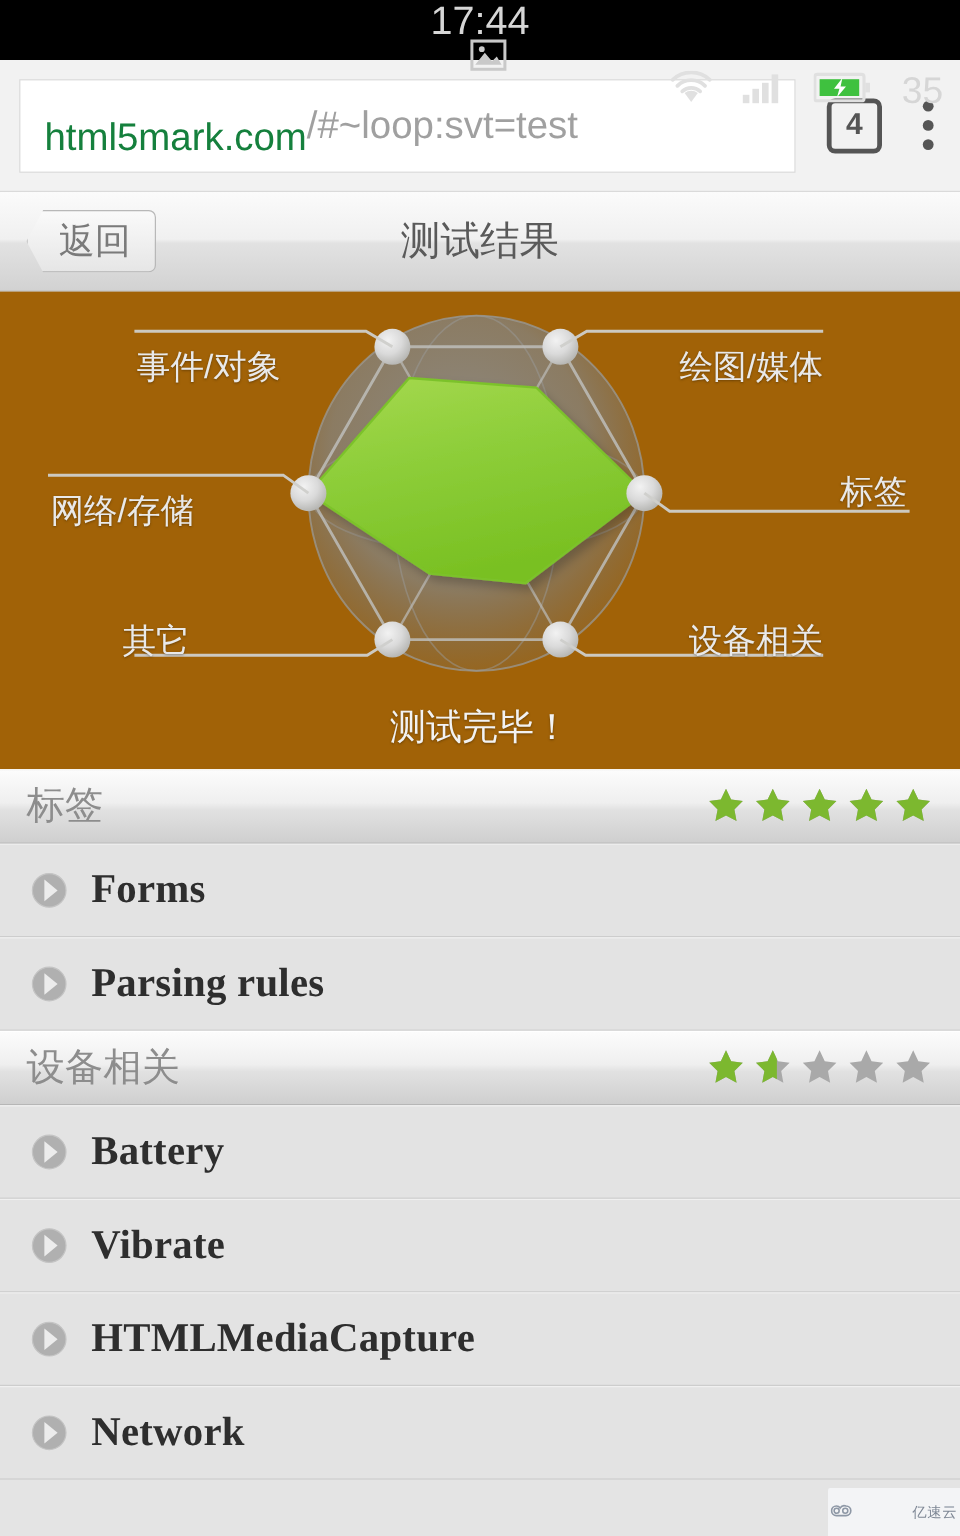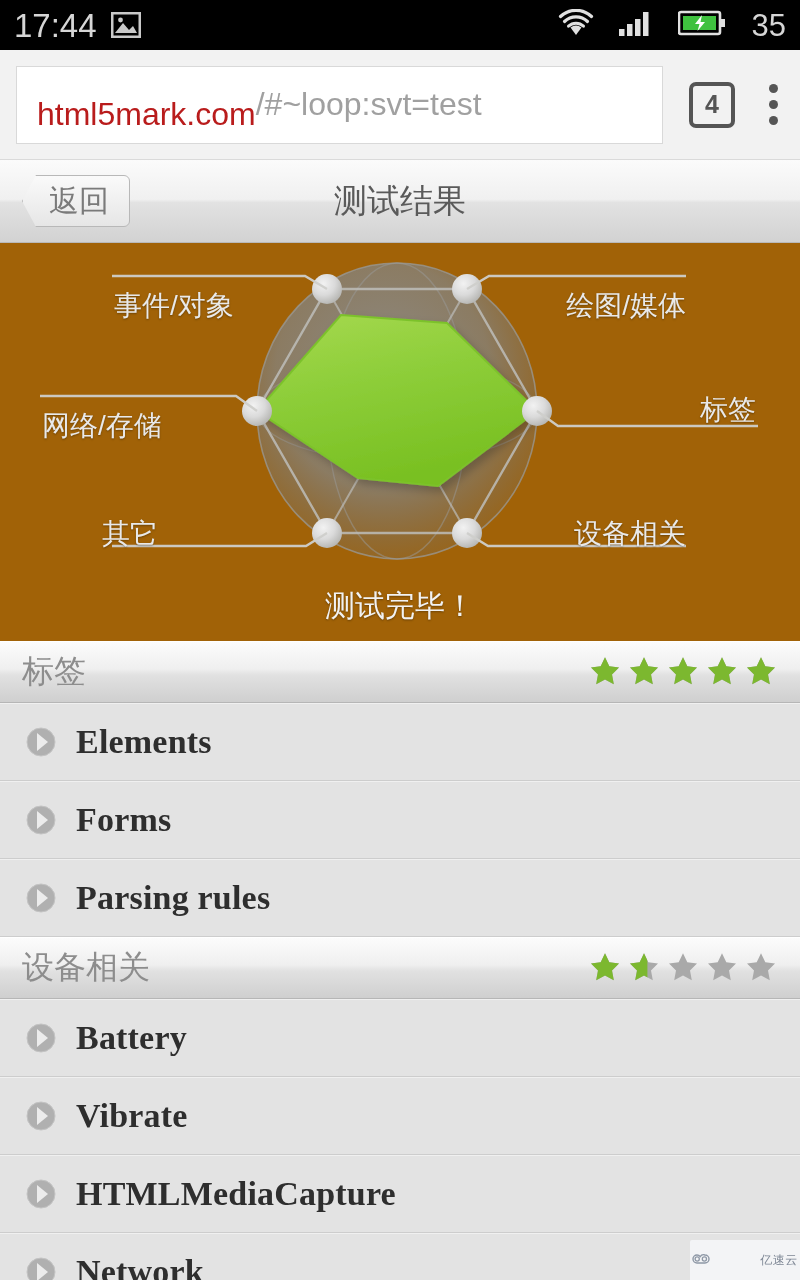--- a/index.html
+++ b/index.html
@@ -10,39 +10,40 @@
   }
 
   
   .statusbar{
     position:relative;
     height:50px; width:800px;
     background:#000;
     display:flex; align-items:center;
     padding:0 14px;
     color:#d8d8d8;
+    flex-direction:column;
   }
   .sb-time{ font-size:33px; letter-spacing:0px; color:#d6d6d6; line-height:1; }
   .sb-img-icon{ margin-left:14px; display:flex; align-items:center; }
   .sb-right{ margin-left:auto; display:flex; align-items:center; gap:24px; }
   .sb-batt-num{ font-size:31px; color:#d6d6d6; line-height:1; margin-left:2px; }
 
   
   .chrome{
     height:110px; width:800px; background:#f2f2f2;
     display:flex; align-items:center; padding:0 16px;
     border-bottom:1px solid #dadada;
   }
   .urlbar{
     flex:1; height:78px; background:#fff;
     border:1px solid #d9d9d9;
     display:flex; align-items:center; padding:0 20px;
     font-size:32px;
   }
-  .url-main{ color:#b91c1c;margin-top:20px; }
+  .url-main{ color:#15803d;margin-top:20px; }
   .url-rest{ color:#a0a0a0; }
   .tabcount{
     width:46px; height:46px; margin-left:26px;
     border:4px solid #555; border-radius:7px;
     display:flex; align-items:center; justify-content:center;
     font-size:25px; font-weight:bold; color:#555;
   }
   .menu-dots{ margin-left:34px; margin-right:6px; display:flex; flex-direction:column; gap:7px; }
   .menu-dots i{ display:block; width:9px; height:9px; border-radius:50%; background:#565656; }
 
@@ -319,28 +320,20 @@
           </svg>
         </span>
       </span>
   </div>
   <div class="row">
     <span class="row-arrow"><svg width="34" height="34" viewBox="0 0 34 34">
           <circle cx="17" cy="17" r="14" fill="#b0b0b0"></circle>
           <circle cx="17" cy="17" r="14" fill="none" stroke="#c4c4c4" stroke-width="1"></circle>
           <path d="M13 8 L13 26 L24 17 Z" fill="#ececec"></path>
         </svg></span>
-    <span class="row-label">Elements</span>
-  </div>
-  <div class="row">
-    <span class="row-arrow"><svg width="34" height="34" viewBox="0 0 34 34">
-          <circle cx="17" cy="17" r="14" fill="#b0b0b0"></circle>
-          <circle cx="17" cy="17" r="14" fill="none" stroke="#c4c4c4" stroke-width="1"></circle>
-          <path d="M13 8 L13 26 L24 17 Z" fill="#ececec"></path>
-        </svg></span>
     <span class="row-label">Forms</span>
   </div>
   <div class="row">
     <span class="row-arrow"><svg width="34" height="34" viewBox="0 0 34 34">
           <circle cx="17" cy="17" r="14" fill="#b0b0b0"></circle>
           <circle cx="17" cy="17" r="14" fill="none" stroke="#c4c4c4" stroke-width="1"></circle>
           <path d="M13 8 L13 26 L24 17 Z" fill="#ececec"></path>
         </svg></span>
     <span class="row-label">Parsing rules</span>
   </div>

